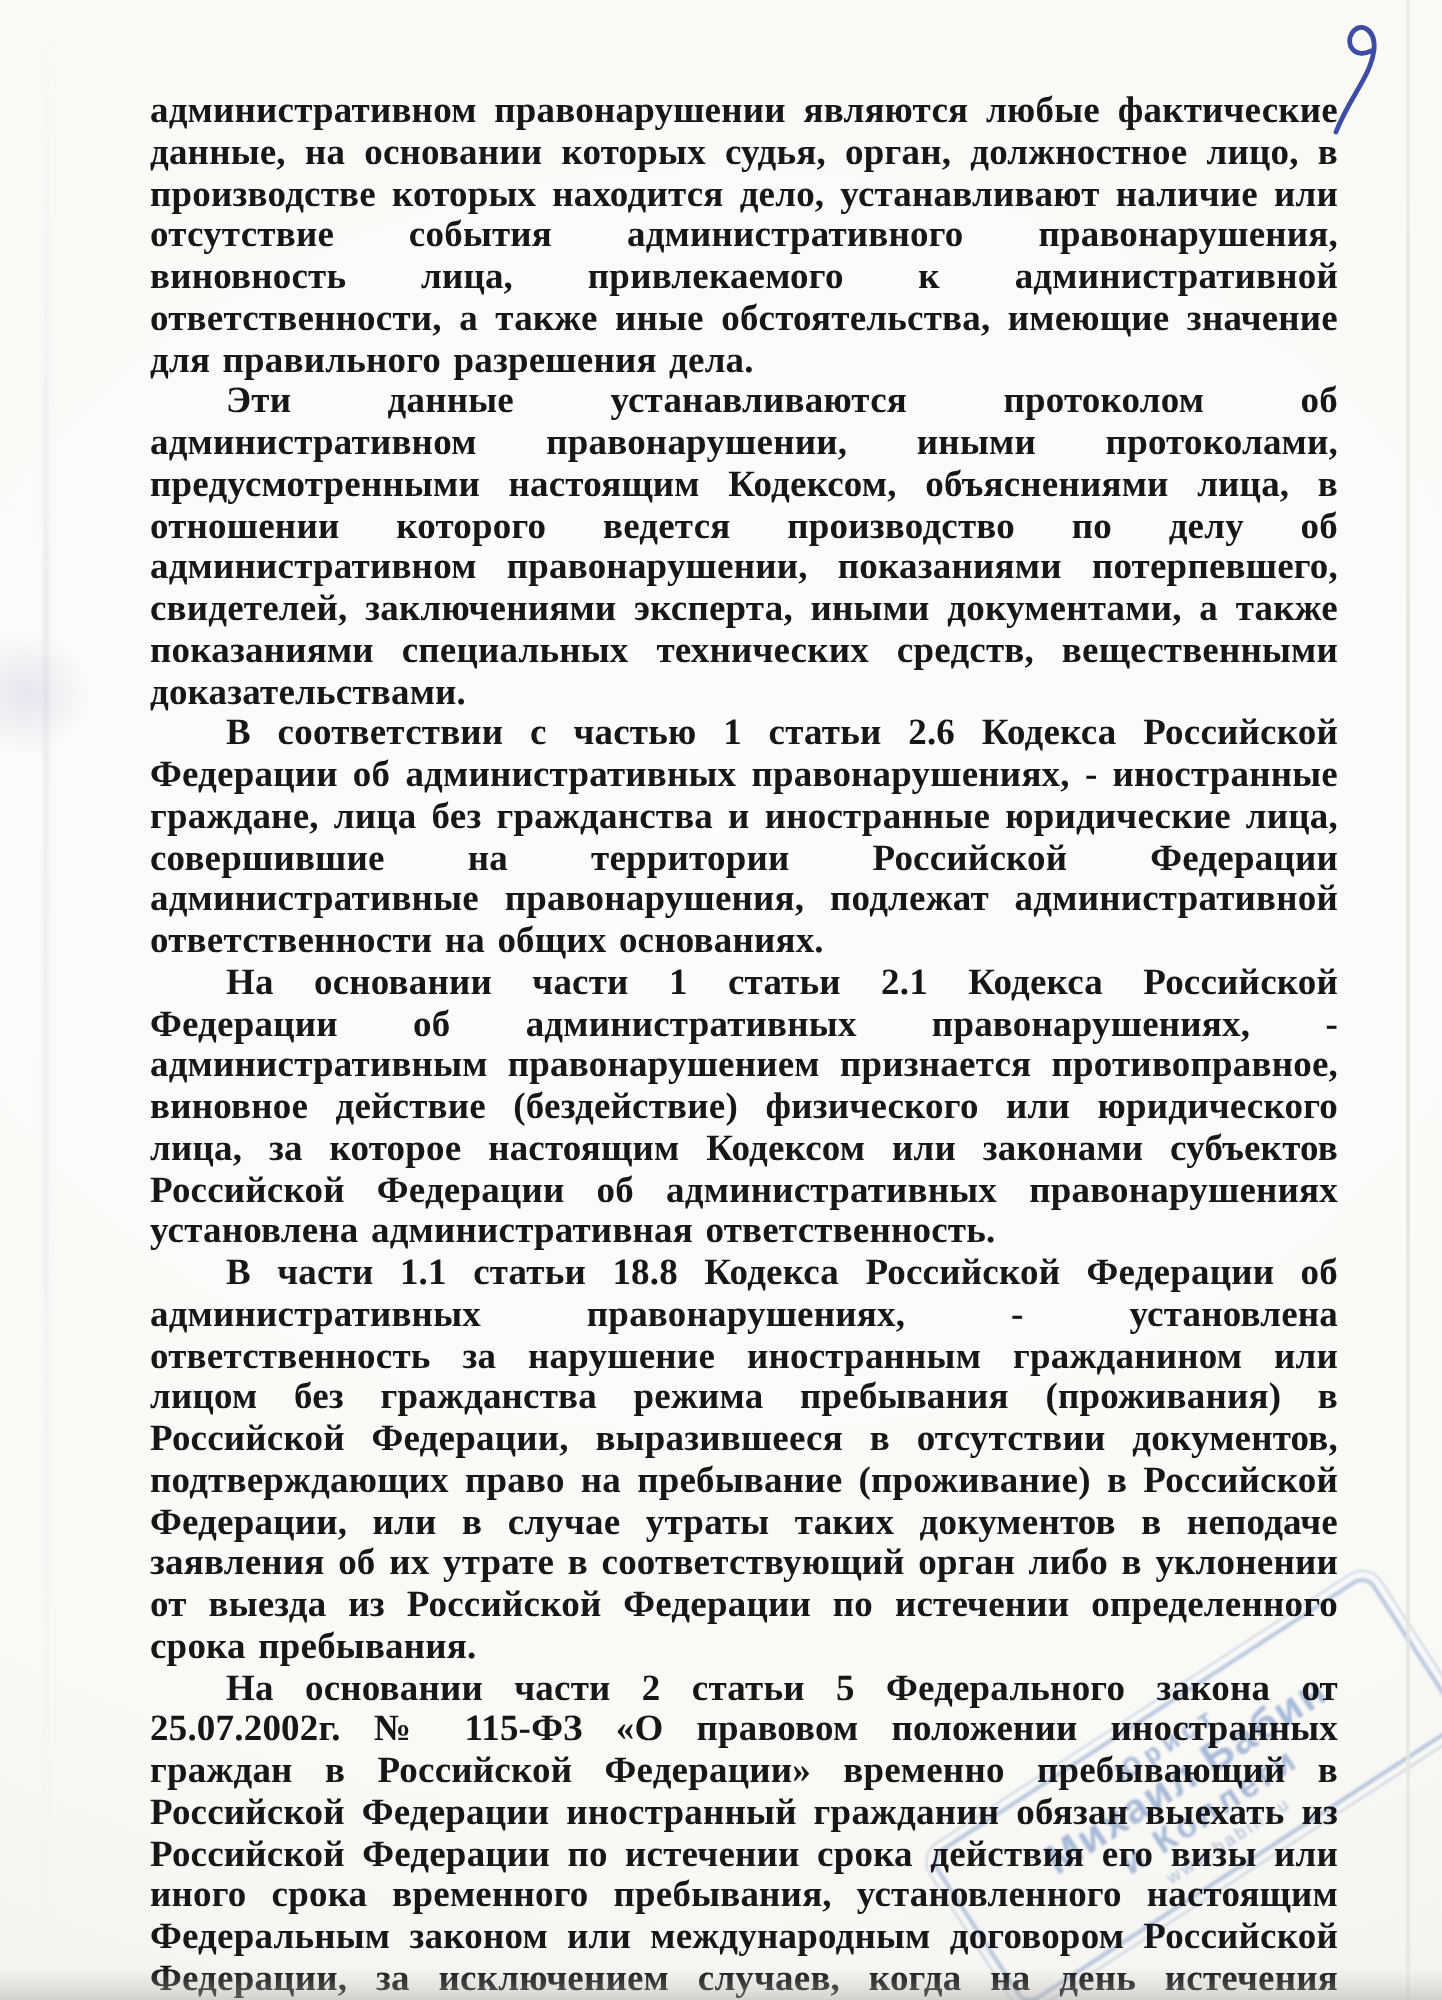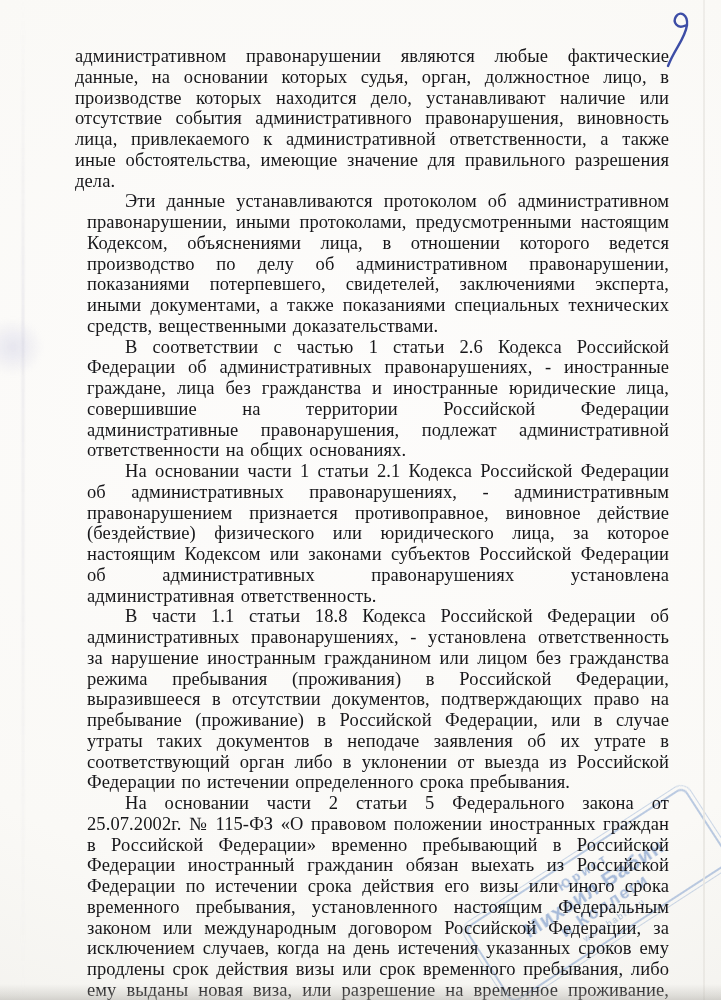--- a/index.html
+++ b/index.html
@@ -34,22 +34,22 @@
     filter:blur(2px);
   }
   
   .textblock{
     position:absolute;left:75px;top:46px;width:594px;
     font-size:18.5px;line-height:20.75px;
     color:#17171a;font-weight:500;
     text-align:justify;
     letter-spacing:.1px;word-spacing:1.5px;
   }
-  .para{margin:0;}
-  .para.indent{text-indent:38px;margin-left:12px;}
+  .para{margin:0;font-weight:bold;}
+  .para.indent{text-indent:38px;}
   
   .pagenum{position:absolute;left:658px;top:8px;width:44px;height:62px;}
   
   .watermark{
     position:absolute;left:448px;top:800px;width:300px;height:190px;
     display:flex;align-items:center;justify-content:center;
     pointer-events:none;
   }
   .wm-frame{
     transform:rotate(-33deg);

